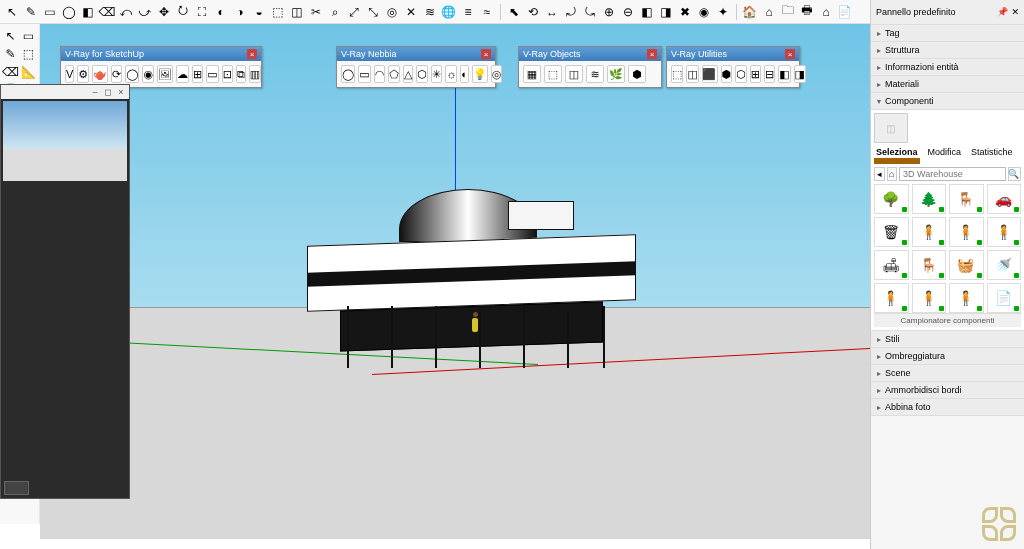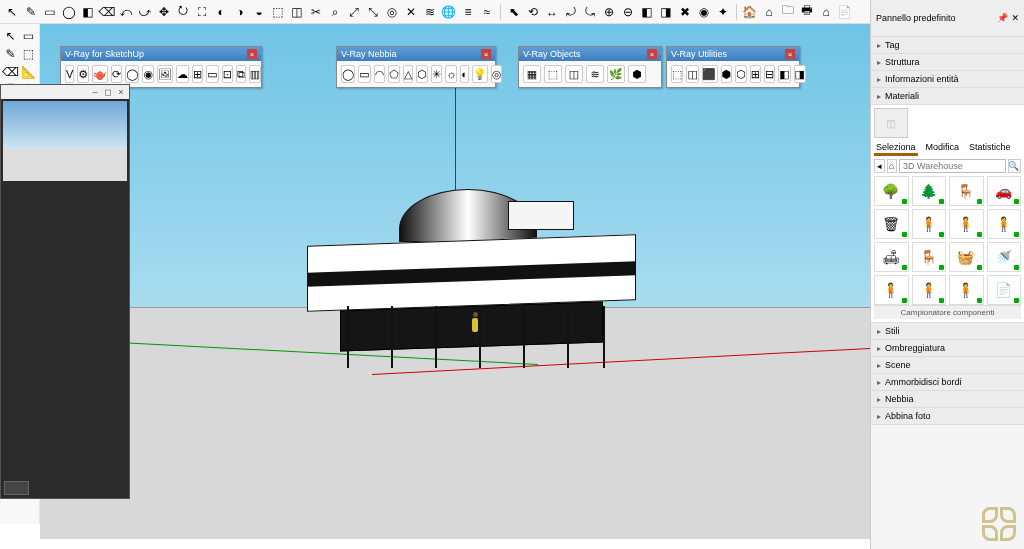--- a/index.html
+++ b/index.html
@@ -47,30 +47,30 @@
 
   
   .framebuffer { position: absolute; left: 0; top: 84px; width: 130px; height: 415px; background: #2b2b2b; border: 1px solid #555; z-index: 30; }
   .fb-title { height: 14px; background: #f0f0f0; display:flex; justify-content:flex-end; gap:3px; padding:0 3px; align-items:center;}
   .fb-tctl{width:10px;height:10px;display:flex;align-items:center;justify-content:center;font-size:9px;color:#555;cursor:pointer;}
   .fb-preview { margin: 2px; height: 80px; background: linear-gradient(#6fa8d8,#cfe5f2 60%, #ddd 60%); }
   .fb-footer { position:absolute; bottom:3px; left:3px; width:25px; height:14px; background:#444; border:1px solid #666; }
 
   
   .tray { position: absolute; right: 0; top: 0; width: 154px; bottom: 0; background: #f5f5f5; border-left: 1px solid #ccc; display:flex; flex-direction:column;}
-  .tray-header { font-size: 9px; padding: 13px 5px; background:#eee; border-bottom:1px solid #ddd; display:flex; justify-content:space-between; align-items:center;}
+  .tray-header { font-size: 9px; padding: 7px 5px; background:#eee; border-bottom:1px solid #ddd; display:flex; justify-content:space-between; align-items:center;}
   .acc-item { font-size: 9px; padding: 3px 6px; background: #ececec; border-bottom: 1px solid #ddd; cursor:pointer; display:flex; align-items:center; gap:4px;}
   .acc-item::before{content:"▸"; font-size:8px; color:#666;}
   .acc-item.open::before{content:"▾";}
   .comp-body { flex: 0 0 auto; background:#fff; border-bottom:1px solid #ddd; padding:3px;}
   .comp-top { display:flex; align-items:center; gap:4px; margin-bottom:3px;}
   .comp-thumb { width:34px; height:30px; background:#eee; border:1px solid #ccc; display:flex;align-items:center;justify-content:center; color:#bbb;}
   .comp-tabs { display:flex; gap:6px; font-size:9px; margin:2px 0;}
   .comp-tab { cursor:pointer; padding:1px 2px;}
-  .comp-tab.active { font-weight:normal; border-bottom:3px solid #a16207;}
+  .comp-tab.active { font-weight:bold; border-bottom:6px solid #a16207;}
   .comp-search { width:100%; font-size:9px; padding:1px 3px; border:1px solid #bbb;}
   .comp-toolbar{display:flex;gap:2px;margin:3px 0;}
   .comp-tbtn{width:14px;height:14px;border:1px solid #ccc;background:#fafafa;font-size:9px;display:flex;align-items:center;justify-content:center;cursor:pointer;}
   .comp-grid { display:grid; grid-template-columns: repeat(4, 1fr); gap:3px; }
   .comp-cell { height:30px; border:1px solid #ddd; background:#fff; display:flex; align-items:center; justify-content:center; font-size:14px; cursor:pointer; position:relative;}
   .comp-dot{position:absolute;right:1px;bottom:1px;width:5px;height:5px;background:#0a0;border-radius:1px;}
   .comp-footer{font-size:8px; text-align:center; padding:2px; color:#555; background:#f0f0f0; border-top:1px solid #ddd;}
 
   
   .brand { position:absolute; right:2px; bottom:2px; width:40px; height:40px; opacity:.6;}
@@ -270,20 +270,23 @@
       <div class="acc-item">
         <span>Struttura</span>
       </div>
       <div class="acc-item">
         <span>Informazioni entità</span>
       </div>
       <div class="acc-item">
         <span>Materiali</span>
       </div>
     </div>
+  <div class="acc-item open">
+    <span>Componenti</span>
+  </div>
   <div class="comp-body">
     <div class="comp-top">
       <div class="comp-thumb">◫</div>
       <div style="flex:1"></div>
     </div>
     <div class="comp-tabs">
       <span class="comp-tab active">Seleziona</span>
       <span class="comp-tab">Modifica</span>
       <span class="comp-tab">Statistiche</span>
     </div>
@@ -320,23 +323,20 @@
       <div class="acc-item">
         <span>Ombreggiatura</span>
       </div>
       <div class="acc-item">
         <span>Scene</span>
       </div>
       <div class="acc-item">
         <span>Ammorbidisci bordi</span>
       </div>
       <div class="acc-item">
-        <span>Nebbia</span>
-      </div>
-      <div class="acc-item">
         <span>Abbina foto</span>
       </div>
     </div>
 </div>
 
 <div class="brand">
   <div class="petal" style="left:0;top:0;transform:rotate(0deg)"></div>
   <div class="petal" style="left:18px;top:0;transform:rotate(90deg)"></div>
   <div class="petal" style="left:0;top:18px;transform:rotate(-90deg)"></div>
   <div class="petal" style="left:18px;top:18px;transform:rotate(180deg)"></div>

